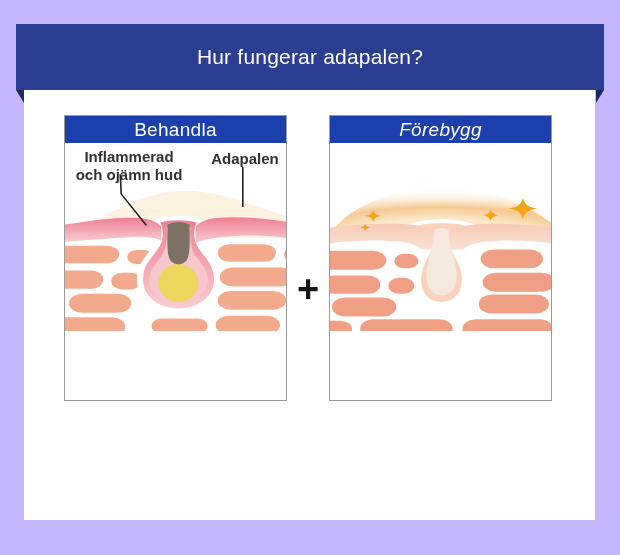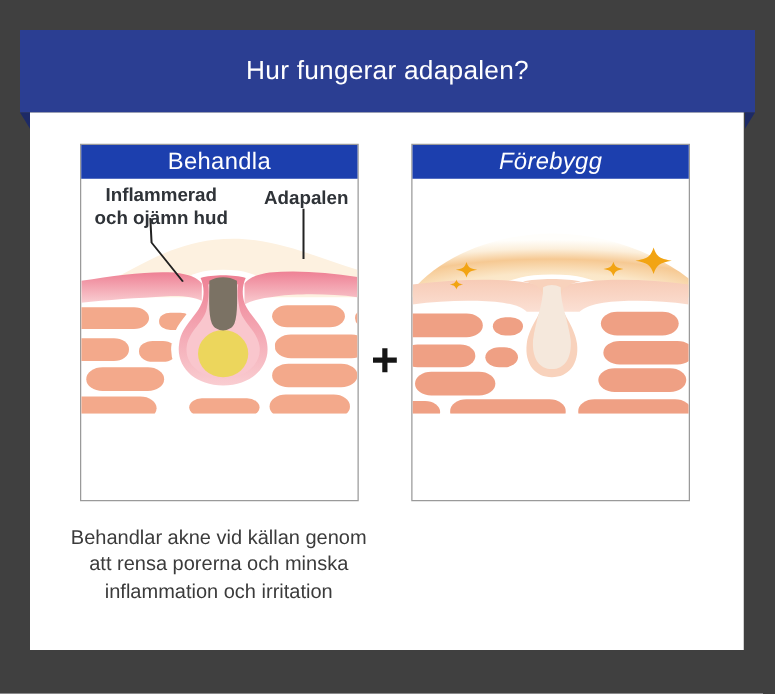--- a/index.html
+++ b/index.html
@@ -1,18 +1,18 @@
 <!DOCTYPE html>
 <html><head>
 <meta charset="utf-8">
 <style>
   html,body{margin:0;padding:0;background:#e8e8ea;}
   .stage{
     position:relative;width:620px;height:555px;overflow:hidden;
-    background:#404040;font-family:"Liberation Sans",sans-serif;
+    background:#c4b5fd;font-family:"Liberation Sans",sans-serif;
   }
   
   .ribbon{
     position:absolute;left:16px;top:24px;width:588px;height:66px;
     background:#2b3e92;display:flex;align-items:center;justify-content:center;
   }
   .ribbon-title{color:#ffffff;font-size:21px;letter-spacing:.2px;font-weight:500;}
   .fold{position:absolute;width:0;height:0;border-top:13px solid #1d2a66;}
   .fold-left{left:16px;top:90px;border-left:8px solid transparent;}
   .fold-right{left:596px;top:90px;border-right:8px solid transparent;}
@@ -160,16 +160,15 @@
           <g fill="#f2a413">
             <use href="#star" transform="translate(43,100) scale(0.85)"></use>
             <use href="#star" transform="translate(35,116) scale(0.55)"></use>
             <use href="#star" transform="translate(160,99) scale(0.8)"></use>
             <use href="#star" transform="translate(192,90) scale(1.45)"></use>
           </g>
         </svg>
       </div>
     </div>
 
-    <div class="caption caption-treat">Behandlar akne vid källan genom att rensa porerna och minska inflammation och irritation</div>
 
   </div>
 </div>
 
 </body></html>

